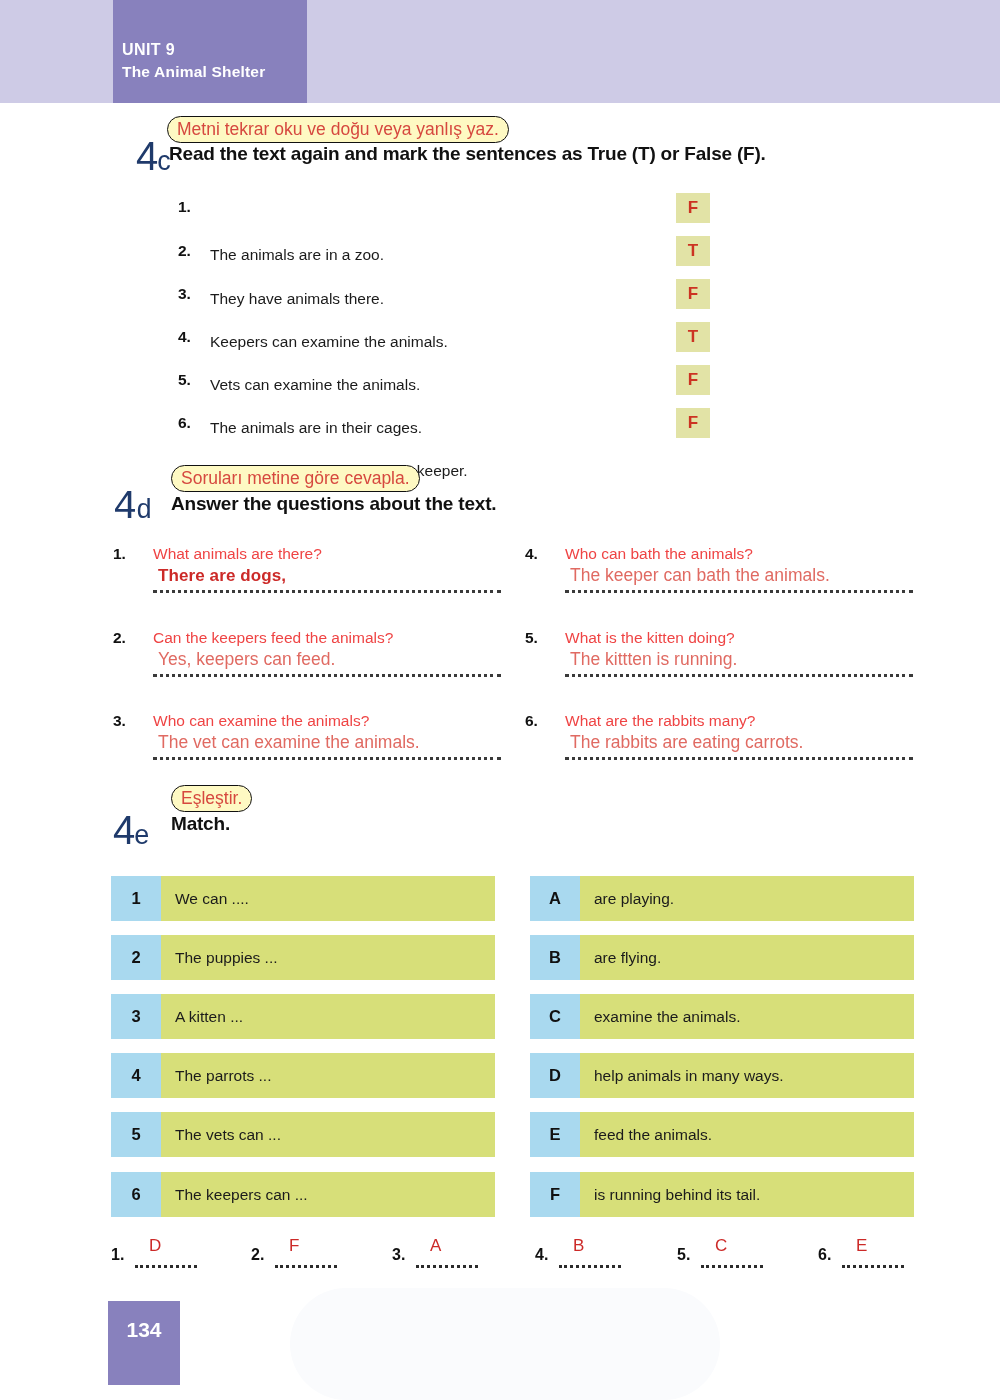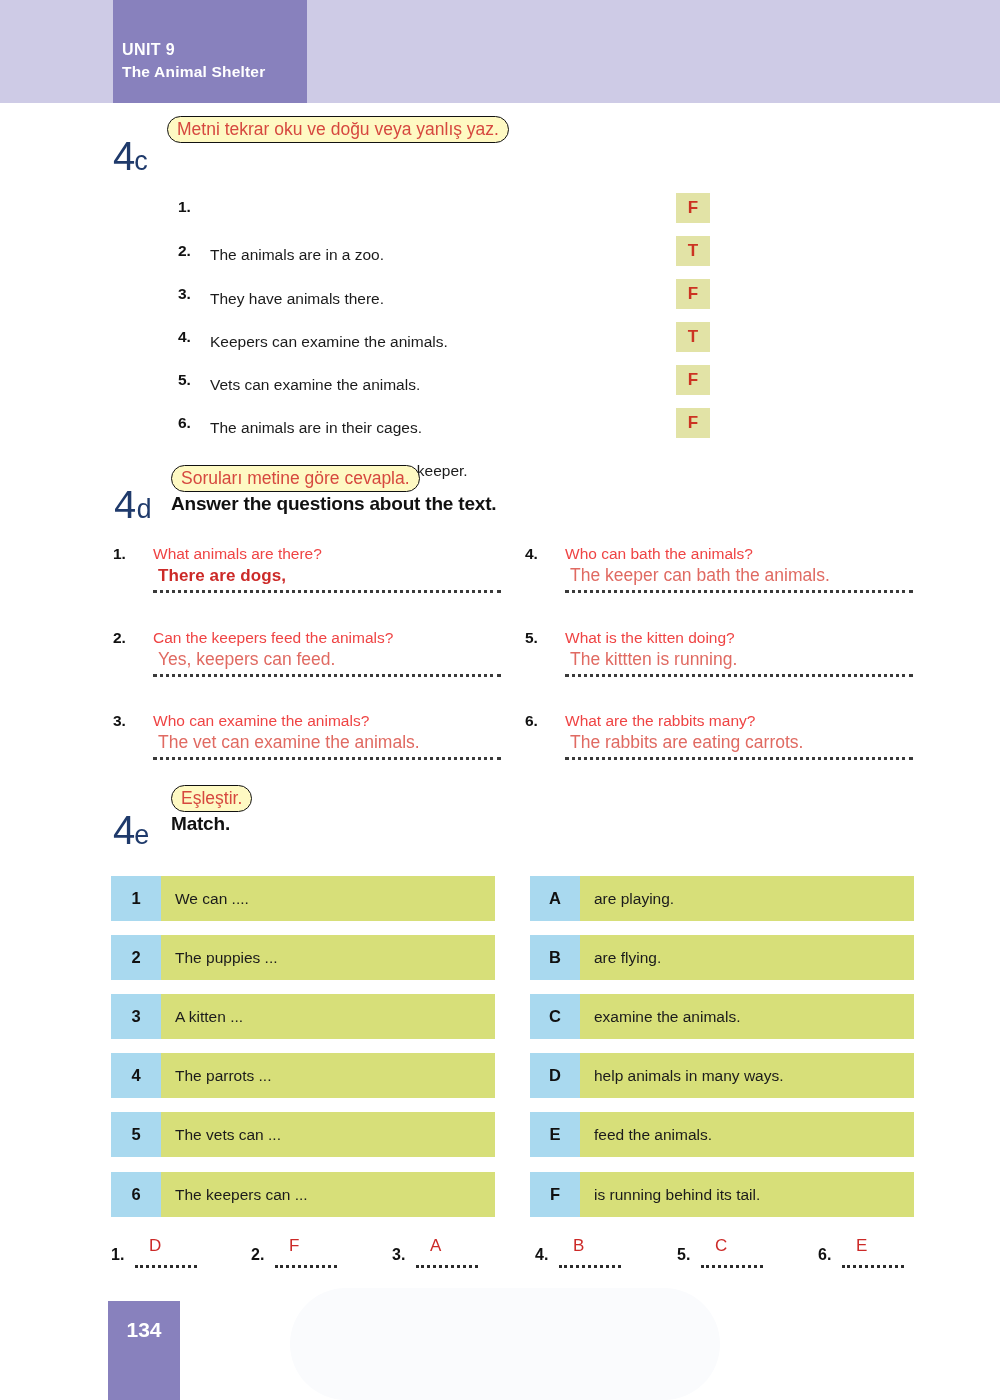--- a/index.html
+++ b/index.html
@@ -151,41 +151,42 @@
     position:absolute;left:24px;top:26px;width:62px;height:3px;
     border-bottom:3px dotted #2b2b2b;
   }
 
   
   .footer-blob{
     position:absolute;left:290px;top:1288px;width:430px;height:112px;
     background:#fafbfd;border-radius:60px;
   }
   .page-tab{
-    position:absolute;left:108px;top:1301px;width:72px;height:99px;
+    position:absolute;left:108px;top:1301px;width:72px;height:84px;
     background:#8881bd;
   }
   .page-num{
     position:absolute;left:0;top:17px;width:72px;text-align:center;
     color:#ffffff;font-size:21px;font-weight:bold;
   }
 </style>
 </head>
 <body>
 
 <div class="header-band">
   <div class="unit-box">
     <div class="unit-title">UNIT 9</div>
     <div class="unit-sub">The Animal Shelter</div>
   </div>
 </div>
 
 <div class="ex" style="left:113px;top:128px;width:820px;height:50px;">
-  <div class="ex-num" style="top:8px;"><span>4</span><span class="sub">c</span></div>
+  <div class="ex-num" style="top:8px;margin-left:23px;"><span>4</span><span class="sub">c</span></div>
   <div class="tr-bubble" style="left:54px;top:-12px;">Metni tekrar oku ve doğu veya yanlış yaz.</div>
+  <div class="ex-en" style="left:56px;top:15px;">Read the text again and mark the sentences as True (T) or False (F).</div>
 </div>
 
 <div>
   <div class="tf-row" style="top:198px;">
     <span class="tf-idx">1.</span>
     <span class="tf-txt">The animals are in a zoo.</span>
   </div>
   <div class="tf-box" style="top:193px;">F</div>
 
   <div class="tf-row" style="top:242px;">

